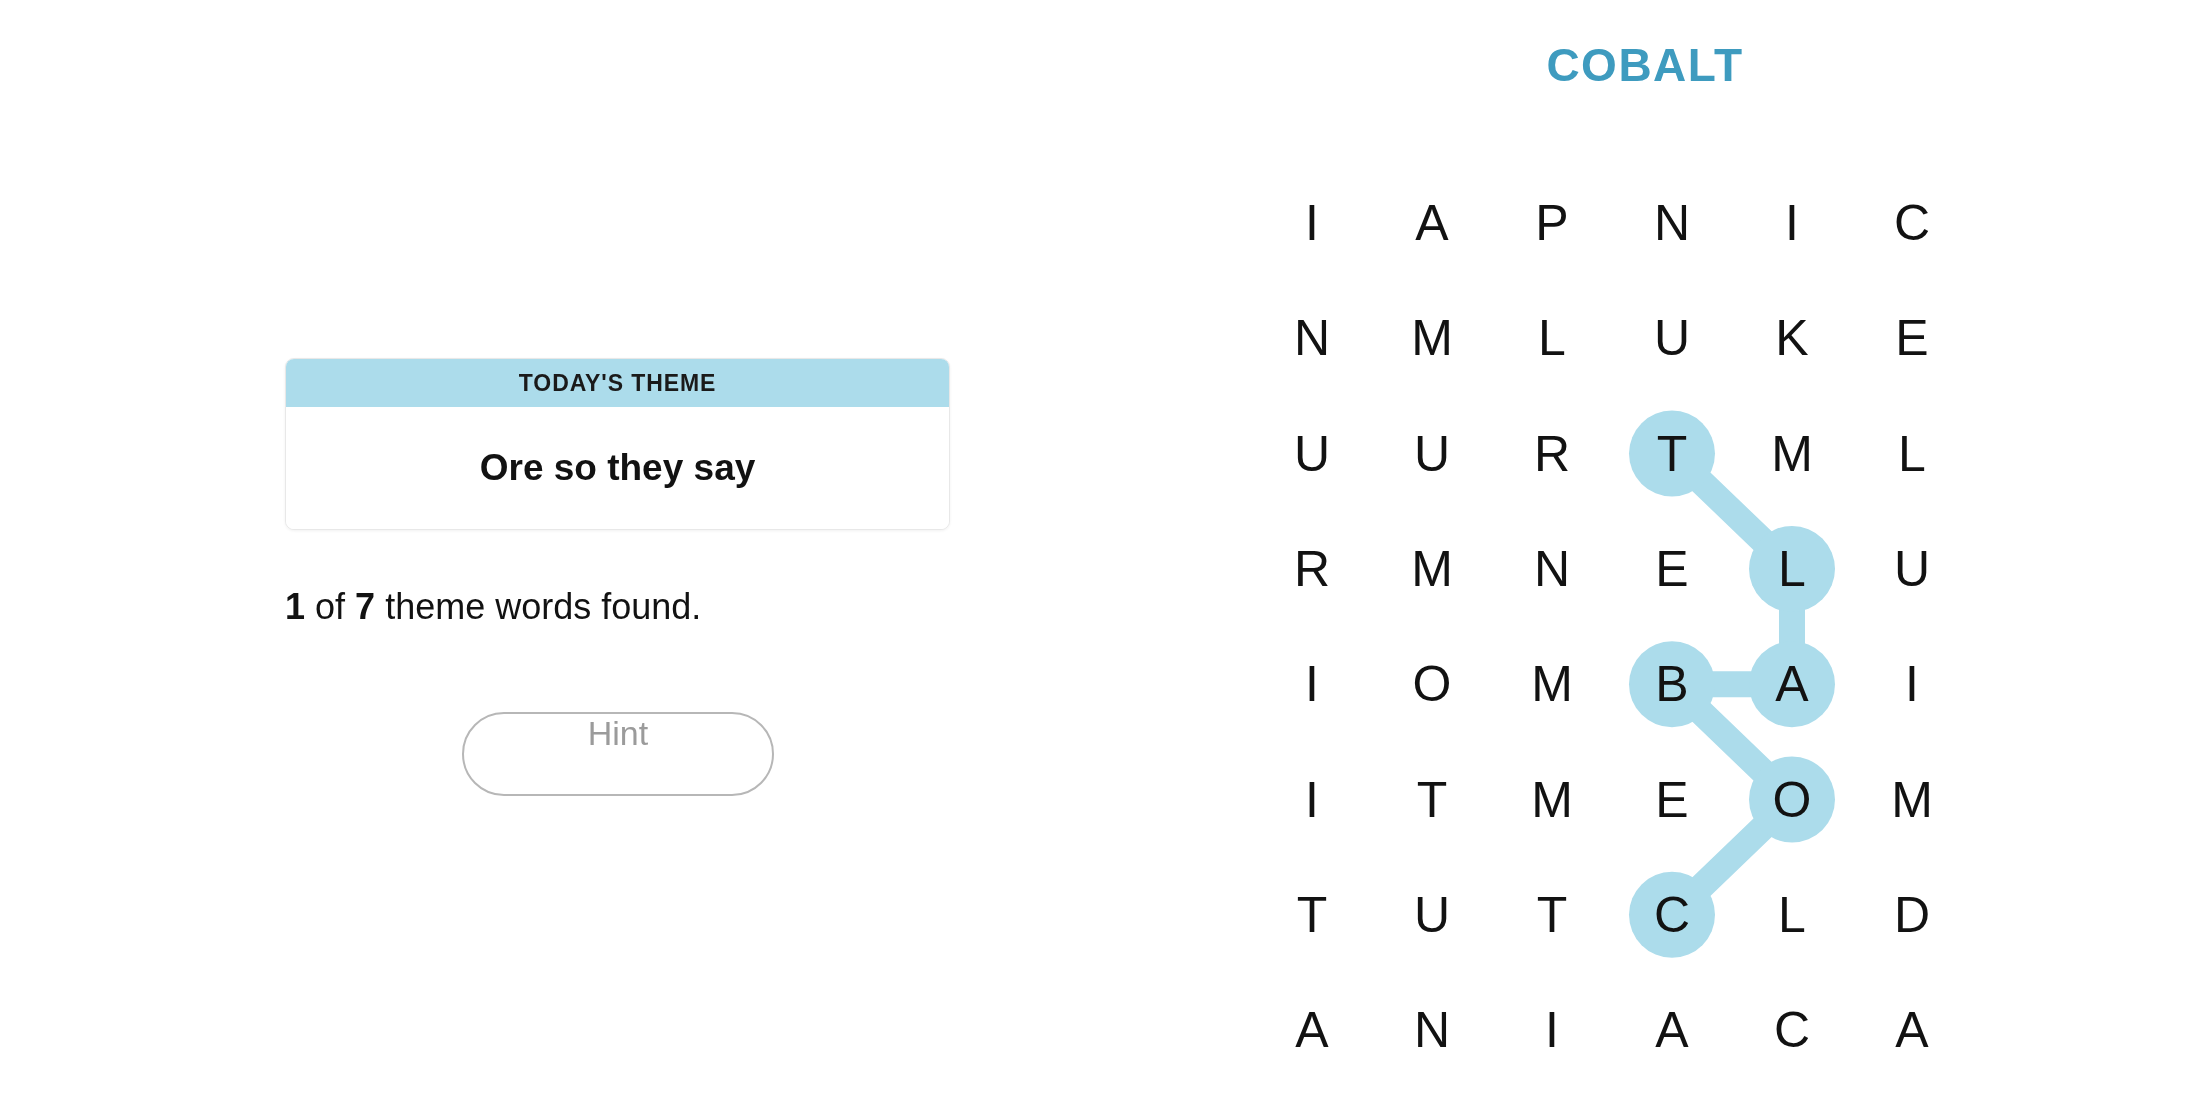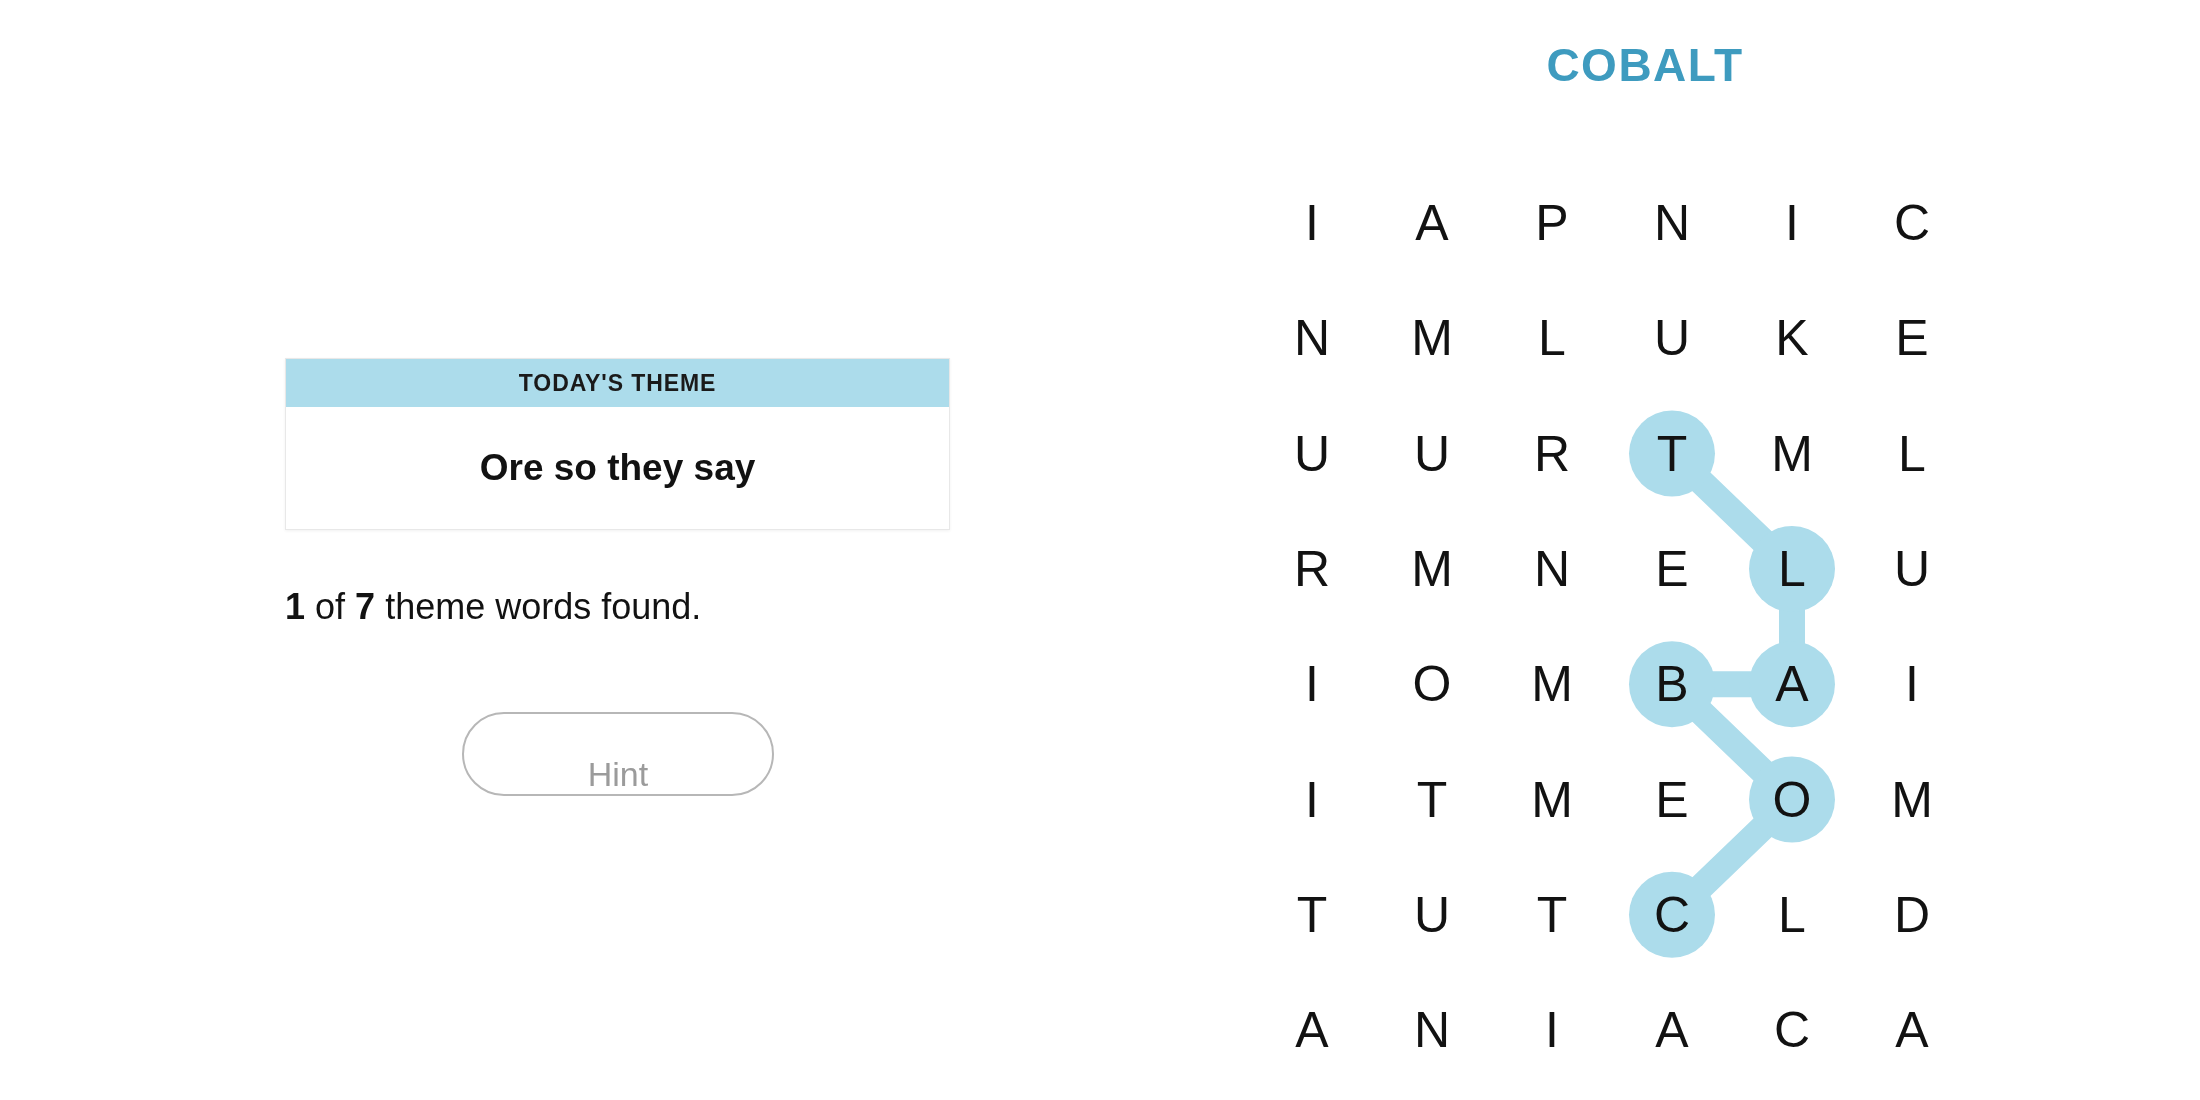--- a/index.html
+++ b/index.html
@@ -28,21 +28,21 @@
     height: 1100px;
   }
 
   .theme-card {
     position: absolute;
     left: 285px;
     top: 358px;
     width: 665px;
     background: #ffffff;
     border: 1px solid #e8e8e8;
-    border-radius: 0;
+    border-radius: 9px;
     box-shadow: 0 1px 3px rgba(0,0,0,0.06);
     overflow: hidden;
   }
 
   .theme-card-header {
     background: #ACDCEB;
     height: 48px;
     display: flex;
     align-items: center;
     justify-content: center;
@@ -89,21 +89,21 @@
   .hint-button {
     position: absolute;
     left: 462px;
     top: 712px;
     width: 312px;
     height: 84px;
     border: 2px solid #b7b7b7;
     border-radius: 42px;
     background: #ffffff;
     display: flex;
-    align-items: flex-end;
+    align-items: flex-start;
     justify-content: center;
     cursor: pointer;
   }
 
   .hint-button-label {
     font-size: 34px;
     color: #9b9b9b;
     font-weight: 400;
   }
 

